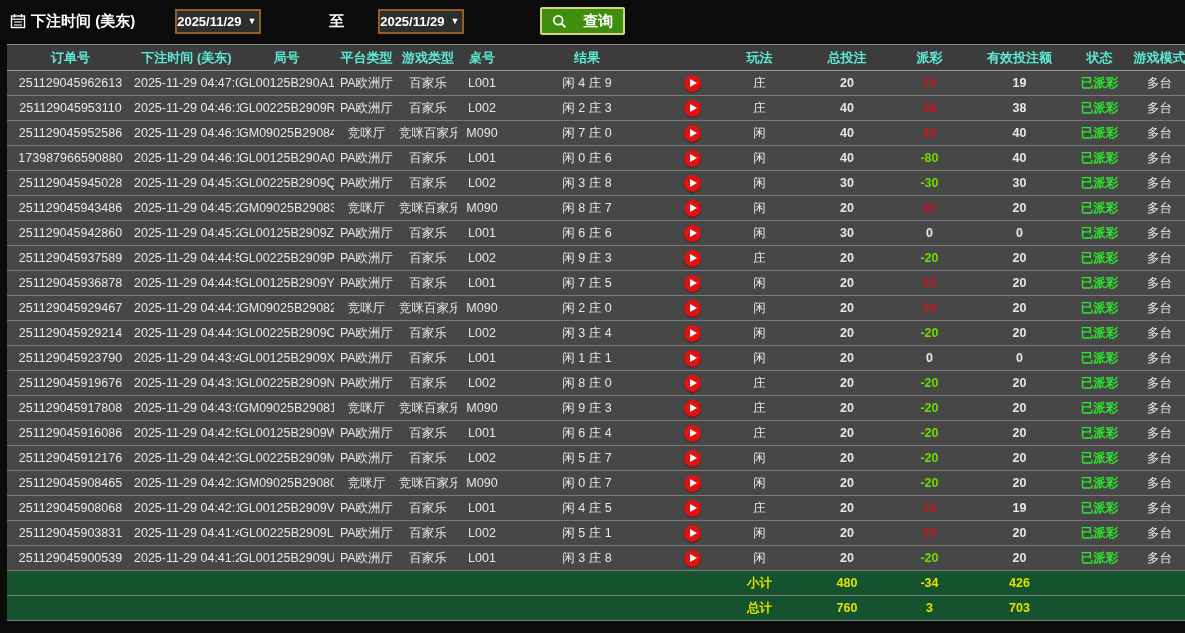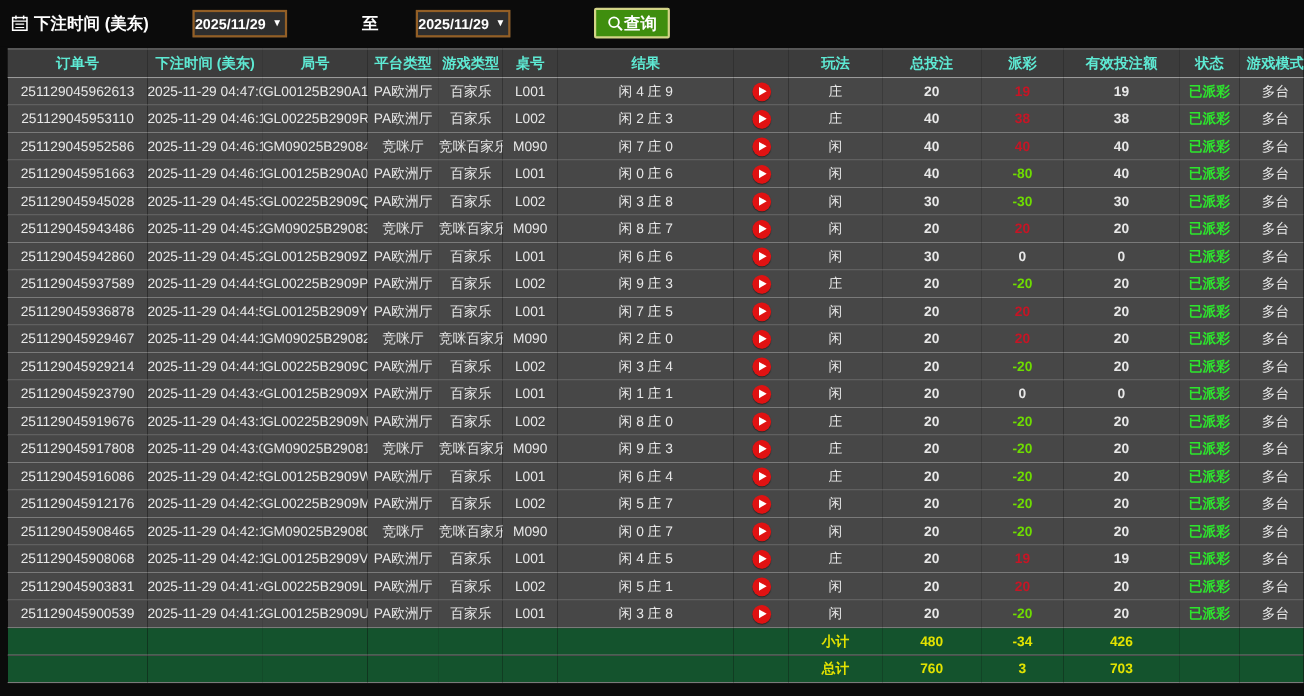--- a/index.html
+++ b/index.html
@@ -10,21 +10,21 @@
   .topbar { height:42px; display:flex; align-items:center; background:#0b0b0b; padding-left:10px; }
   .filter-label { color:#ffffff; font-size:15px; font-weight:bold; display:flex; align-items:center; gap:5px; }
   .cal-icon svg { display:block; }
   .date-select { margin-left:40px; width:86px; height:25px; background:#2e2e2e; border:2px solid #935f26;
                  color:#ffffff; font-size:13px; font-weight:bold; display:flex; align-items:center;
                  gap:6px; cursor:pointer; }
   .date-select .caret { font-size:9px; color:#ffffff; }
   .to-label { color:#ffffff; font-size:15px; font-weight:bold; margin-left:68px; }
   .date-select.second { margin-left:34px; }
   .query-btn { margin-left:76px; height:28px; padding:0 10px; background:#3f8e0e; border:2px solid #d3d487;
-               color:#ffffff; font-size:15px; font-weight:bold; display:flex; align-items:center; gap:0;
+               color:#ffffff; font-size:15px; font-weight:bold; display:flex; align-items:center; gap:16px;
                cursor:pointer; border-radius:2px; }
   .query-btn svg { display:block; }
 
   
   .table-wrap { margin-left:7px; margin-top:2px; }
   table { width:1178px; border-collapse:collapse; table-layout:fixed; }
   thead th { background:#3c3c3c; color:#5eead4; font-size:13px; font-weight:bold; height:26px;
              border-top:1px solid #8a8a8a; border-bottom:1px solid #9a9a9a; text-align:center; }
   tbody td { background:#474747; color:#e8e8e8; font-size:12.5px; height:25px; text-align:center;
              border-bottom:1px solid #7a7a7a; white-space:nowrap; overflow:hidden; }
@@ -155,21 +155,21 @@
           <td class="c-result">闲 7 庄 0</td>
           <td class="c-play"><span class="play-btn"></span></td>
           <td class="c-bet_type">闲</td>
           <td class="c-total">40</td>
           <td class="c-payout win">40</td>
           <td class="c-valid">40</td>
           <td class="c-status">已派彩</td>
           <td class="c-mode">多台</td>
         </tr>
         <tr class="data-row">
-          <td class="c-order">251129045951663</td>
+          <td class="c-order">173987966590880</td>
           <td class="c-time">2025-11-29 04:46:12</td>
           <td class="c-round">GL00125B290A0</td>
           <td class="c-platform">PA欧洲厅</td>
           <td class="c-game">百家乐</td>
           <td class="c-table_no">L001</td>
           <td class="c-result">闲 0 庄 6</td>
           <td class="c-play"><span class="play-btn"></span></td>
           <td class="c-bet_type">闲</td>
           <td class="c-total">40</td>
           <td class="c-payout loss">-80</td>

